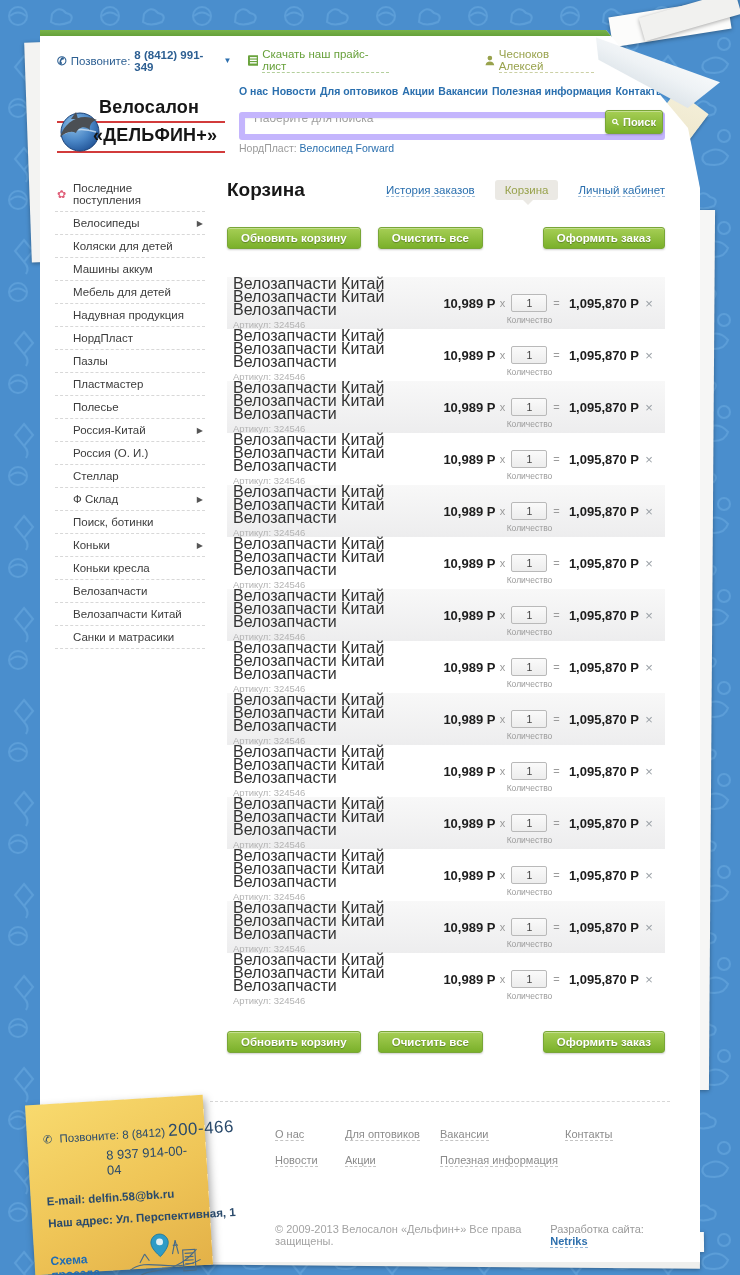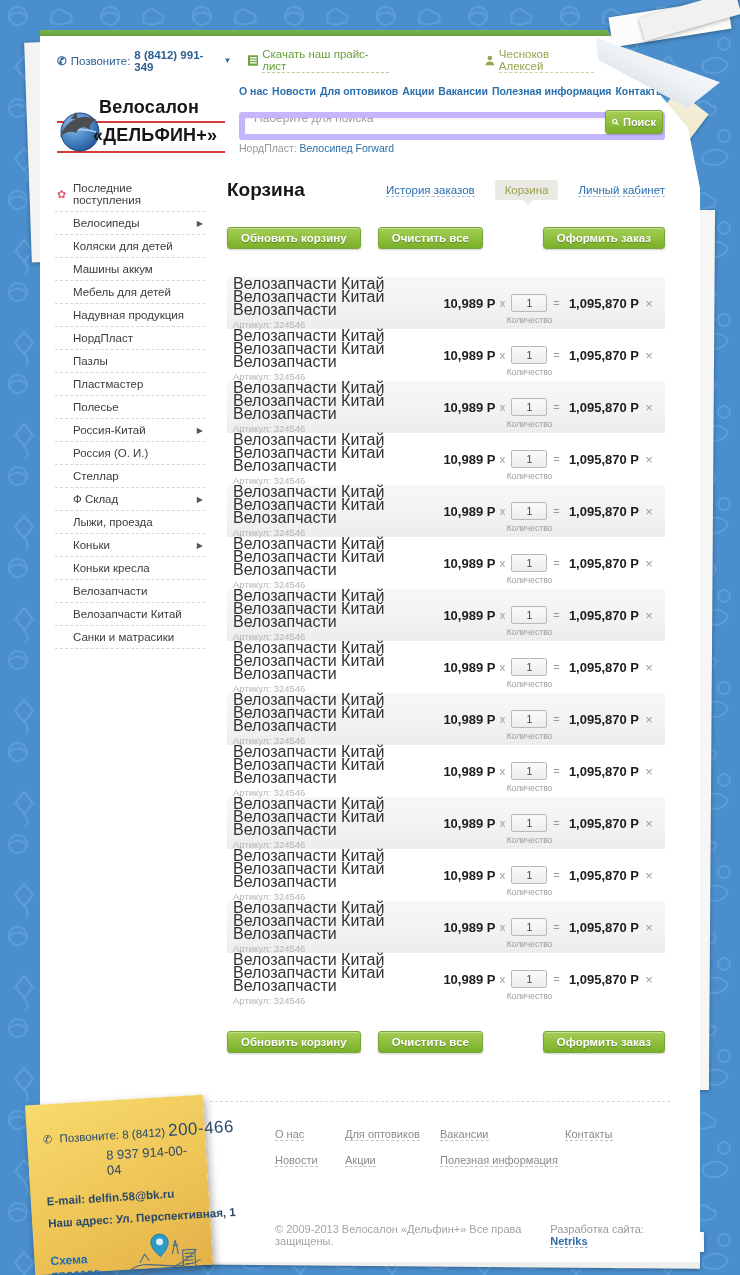--- a/index.html
+++ b/index.html
@@ -332,21 +332,21 @@
           <span>Стеллар</span>
 
         </li>
           <li>
           <span class="side-ico" style="visibility: hidden;">✿</span>
           <span>Ф Склад</span>
           <span class="side-arrow">▶</span>
         </li>
           <li>
           <span class="side-ico" style="visibility: hidden;">✿</span>
-          <span>Лыжи, проезда</span>
+          <span>Поиск, ботинки</span>
 
         </li>
           <li>
           <span class="side-ico" style="visibility: hidden;">✿</span>
           <span>Коньки</span>
           <span class="side-arrow">▶</span>
         </li>
           <li>
           <span class="side-ico" style="visibility: hidden;">✿</span>
           <span>Коньки кресла</span>

